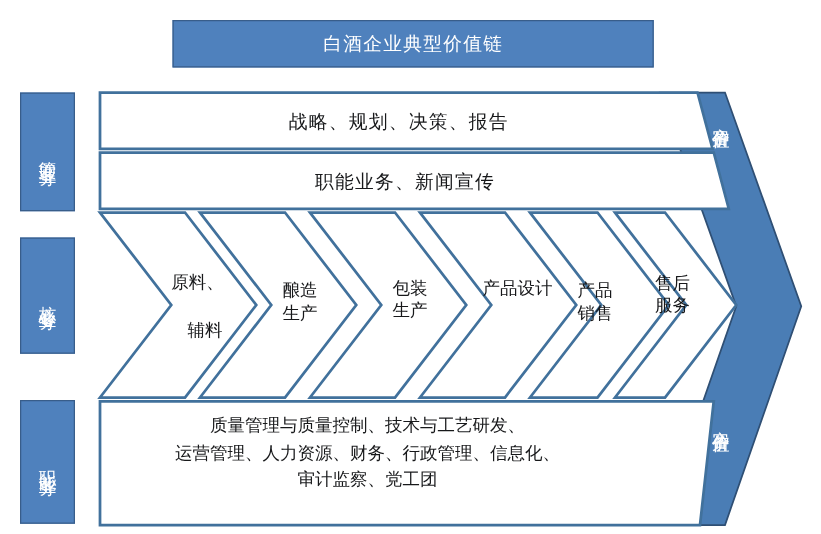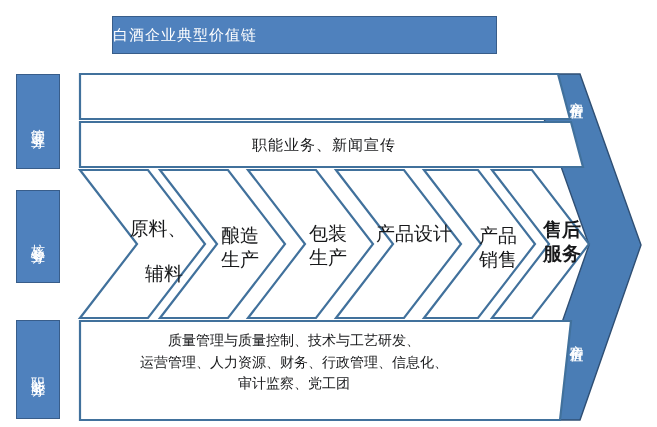--- a/index.html
+++ b/index.html
@@ -14,30 +14,30 @@
     overflow: hidden;
   }
   #stage {
     position: relative;
     width: 657px;
     height: 427px;
   }
   
   .title-box {
     position: absolute;
-    left: 112px;
+    left: 138px;
     top: 16px;
     width: 385px;
     height: 38px;
     background: #4f81bd;
     border: 1px solid #385d8a;
     box-sizing: border-box;
     display: flex;
     align-items: center;
-    justify-content: flex-start;
+    justify-content: center;
   }
   .title-text {
     color: #ffffff;
     font-size: 15px;
     letter-spacing: 1px;
     white-space: nowrap;
   }
   
   .side-box {
     position: absolute;
@@ -75,21 +75,21 @@
     position: absolute;
     color: #17181a;
     font-size: 15px;
     letter-spacing: 1px;
     white-space: nowrap;
     text-align: center;
   }
   .chev-label {
     position: absolute;
     color: #17181a;
-    font-size: 19px;
+    font-size: 14px;
     line-height: 1.25;
     text-align: center;
     white-space: nowrap;
   }
   .func-label {
     position: absolute;
     left: 84px;
     top: 330px;
     width: 420px;
     color: #17181a;
@@ -138,20 +138,21 @@
     <polygon points="80,170 148,170 205,244 148,318 80,318 137,244" fill="#ffffff" stroke="#41719c" stroke-width="2.2"></polygon>
     <polygon points="160,170 228,170 285,244 228,318 160,318 217,244" fill="#ffffff" stroke="#41719c" stroke-width="2.2"></polygon>
     <polygon points="248,170 316,170 373,244 316,318 248,318 305,244" fill="#ffffff" stroke="#41719c" stroke-width="2.2"></polygon>
     <polygon points="336,170 404,170 461,244 404,318 336,318 393,244" fill="#ffffff" stroke="#41719c" stroke-width="2.2"></polygon>
     <polygon points="424,170 478,170 535,244 478,318 424,318 481,244" fill="#ffffff" stroke="#41719c" stroke-width="2.2"></polygon>
     <polygon points="492,170 532,170 589,244 532,318 492,318 549,244" fill="#ffffff" stroke="#41719c" stroke-width="2.2"></polygon>
 
     <polygon points="80,321 571,321 560,420 80,420" fill="#ffffff" stroke="#41719c" stroke-width="2.2"></polygon>
   </svg>
 
+  <div class="row-label" style="left:84px; top:88px; width:470px;">战略、规划、决策、报告</div>
   <div class="row-label" style="left:84px; top:136px; width:480px;">职能业务、新闻宣传</div>
 
   <div class="chev-label" style="left:118px; top:217px; width:80px;">
     <div>原料、</div>
     <div style="padding-left:12px;margin-top:21px;">辅料</div>
   </div>
 
   <div class="chev-label" style="left:208px; top:224px; width:64px;">
     <div>酿造</div>
     <div>生产</div>
@@ -159,26 +160,26 @@
 
   <div class="chev-label" style="left:296px; top:224px; width:64px;font-family:Liberation Mono, monospace;">
     <div>包装</div>
     <div>生产</div>
   </div>
 
   <div class="chev-label" style="left:372px; top:224px; width:84px;font-family:Liberation Mono, monospace;">
     <div>产品设计</div>
   </div>
 
-  <div class="chev-label" style="left:466px; top:224px; width:64px;">
+  <div class="chev-label" style="left:444px; top:224px; width:64px;">
     <div>产品</div>
     <div>销售</div>
   </div>
 
-  <div class="chev-label" style="left:536px; top:218px; width:52px;font-weight:bold;">
+  <div class="chev-label" style="left:512px; top:218px; width:52px;">
     <div>售后</div>
     <div>服务</div>
   </div>
 
   <div class="func-label">
     <div>质量管理与质量控制、技术与工艺研发、</div>
     <div>运营管理、人力资源、财务、行政管理、信息化、</div>
     <div>审计监察、党工团</div>
   </div>
 

